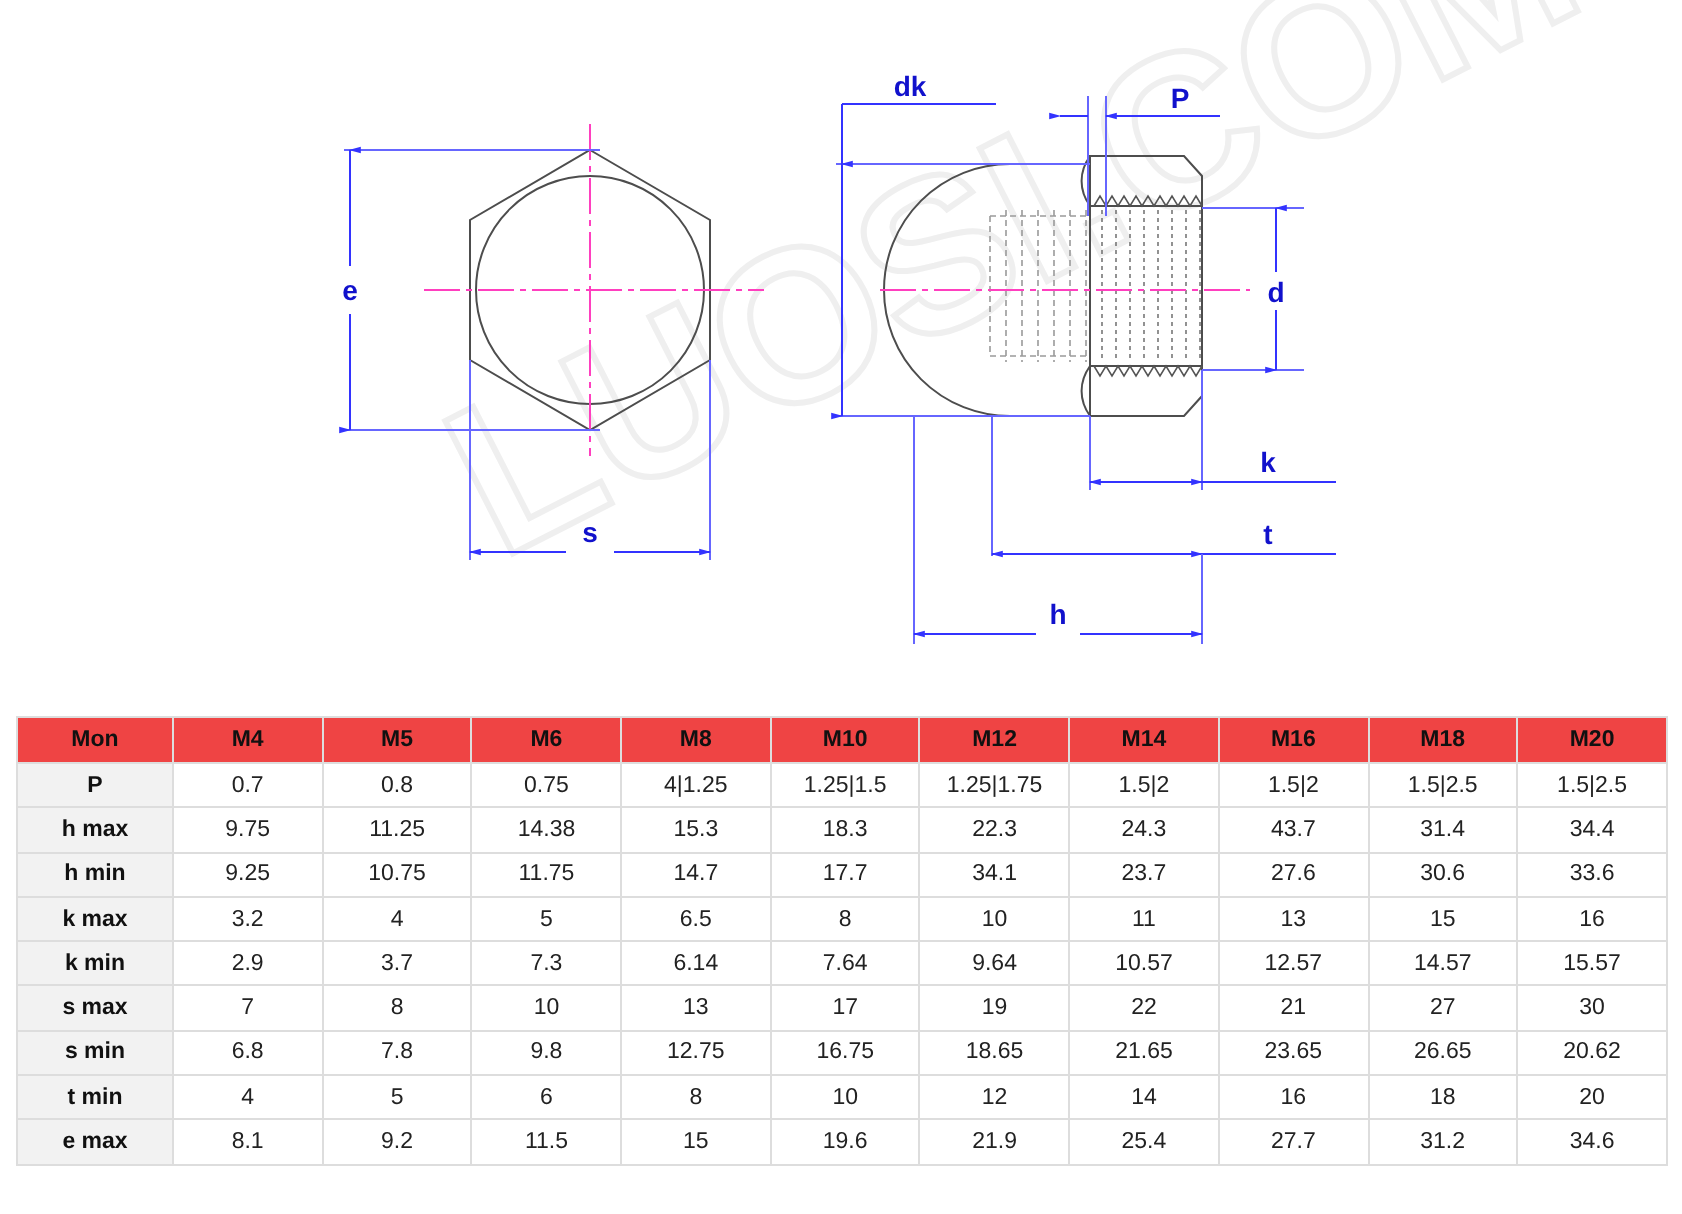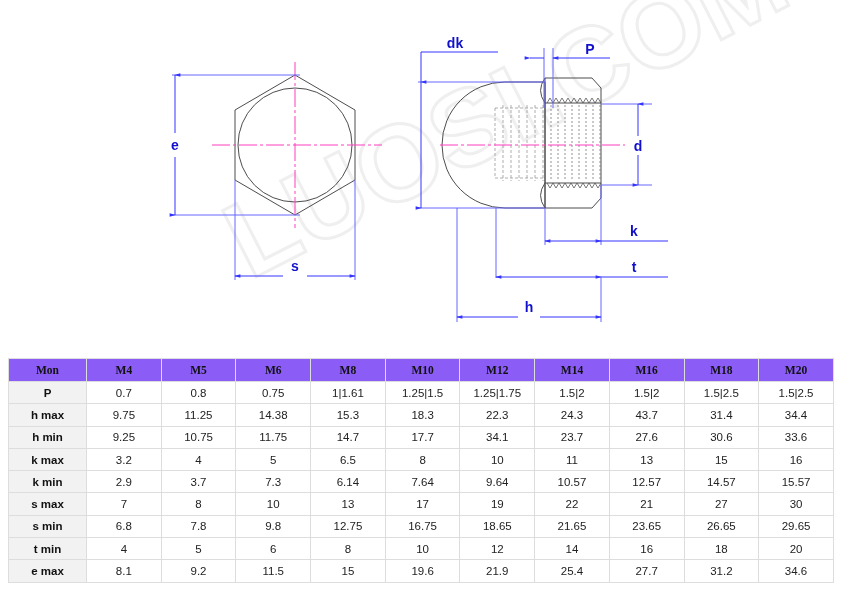--- a/index.html
+++ b/index.html
@@ -47,25 +47,24 @@
     height: 21.3px;
     text-align: center;
     vertical-align: middle;
     font-size: 11.5px;
     color: #222222;
     padding: 0;
     overflow: hidden;
     white-space: nowrap;
   }
   table.spec thead th {
-    background: #8b5cf6;
+    background: #ef4444;
     font-weight: bold;
     color: #111111;
     height: 22px;
-    font-family: Liberation Serif, serif;
   }
   table.spec tbody th.rowhdr {
     background: #f2f2f2;
     font-weight: bold;
     color: #111111;
   }
   table.spec tbody td {
     background: #ffffff;
     font-weight: normal;
   }
@@ -231,21 +230,21 @@
           <th>M18</th>
           <th>M20</th>
         </tr>
     </thead>
     <tbody id="table-body">
         <tr>
           <th class="rowhdr">P</th>
           <td>0.7</td>
           <td>0.8</td>
           <td>0.75</td>
-          <td>1|1.61</td>
+          <td>4|1.25</td>
           <td>1.25|1.5</td>
           <td>1.25|1.75</td>
           <td>1.5|2</td>
           <td>1.5|2</td>
           <td>1.5|2.5</td>
           <td>1.5|2.5</td>
         </tr>
         <tr>
           <th class="rowhdr">h max</th>
           <td>9.75</td>
@@ -315,21 +314,21 @@
           <th class="rowhdr">s min</th>
           <td>6.8</td>
           <td>7.8</td>
           <td>9.8</td>
           <td>12.75</td>
           <td>16.75</td>
           <td>18.65</td>
           <td>21.65</td>
           <td>23.65</td>
           <td>26.65</td>
-          <td>29.65</td>
+          <td>20.62</td>
         </tr>
         <tr>
           <th class="rowhdr">t min</th>
           <td>4</td>
           <td>5</td>
           <td>6</td>
           <td>8</td>
           <td>10</td>
           <td>12</td>
           <td>14</td>

